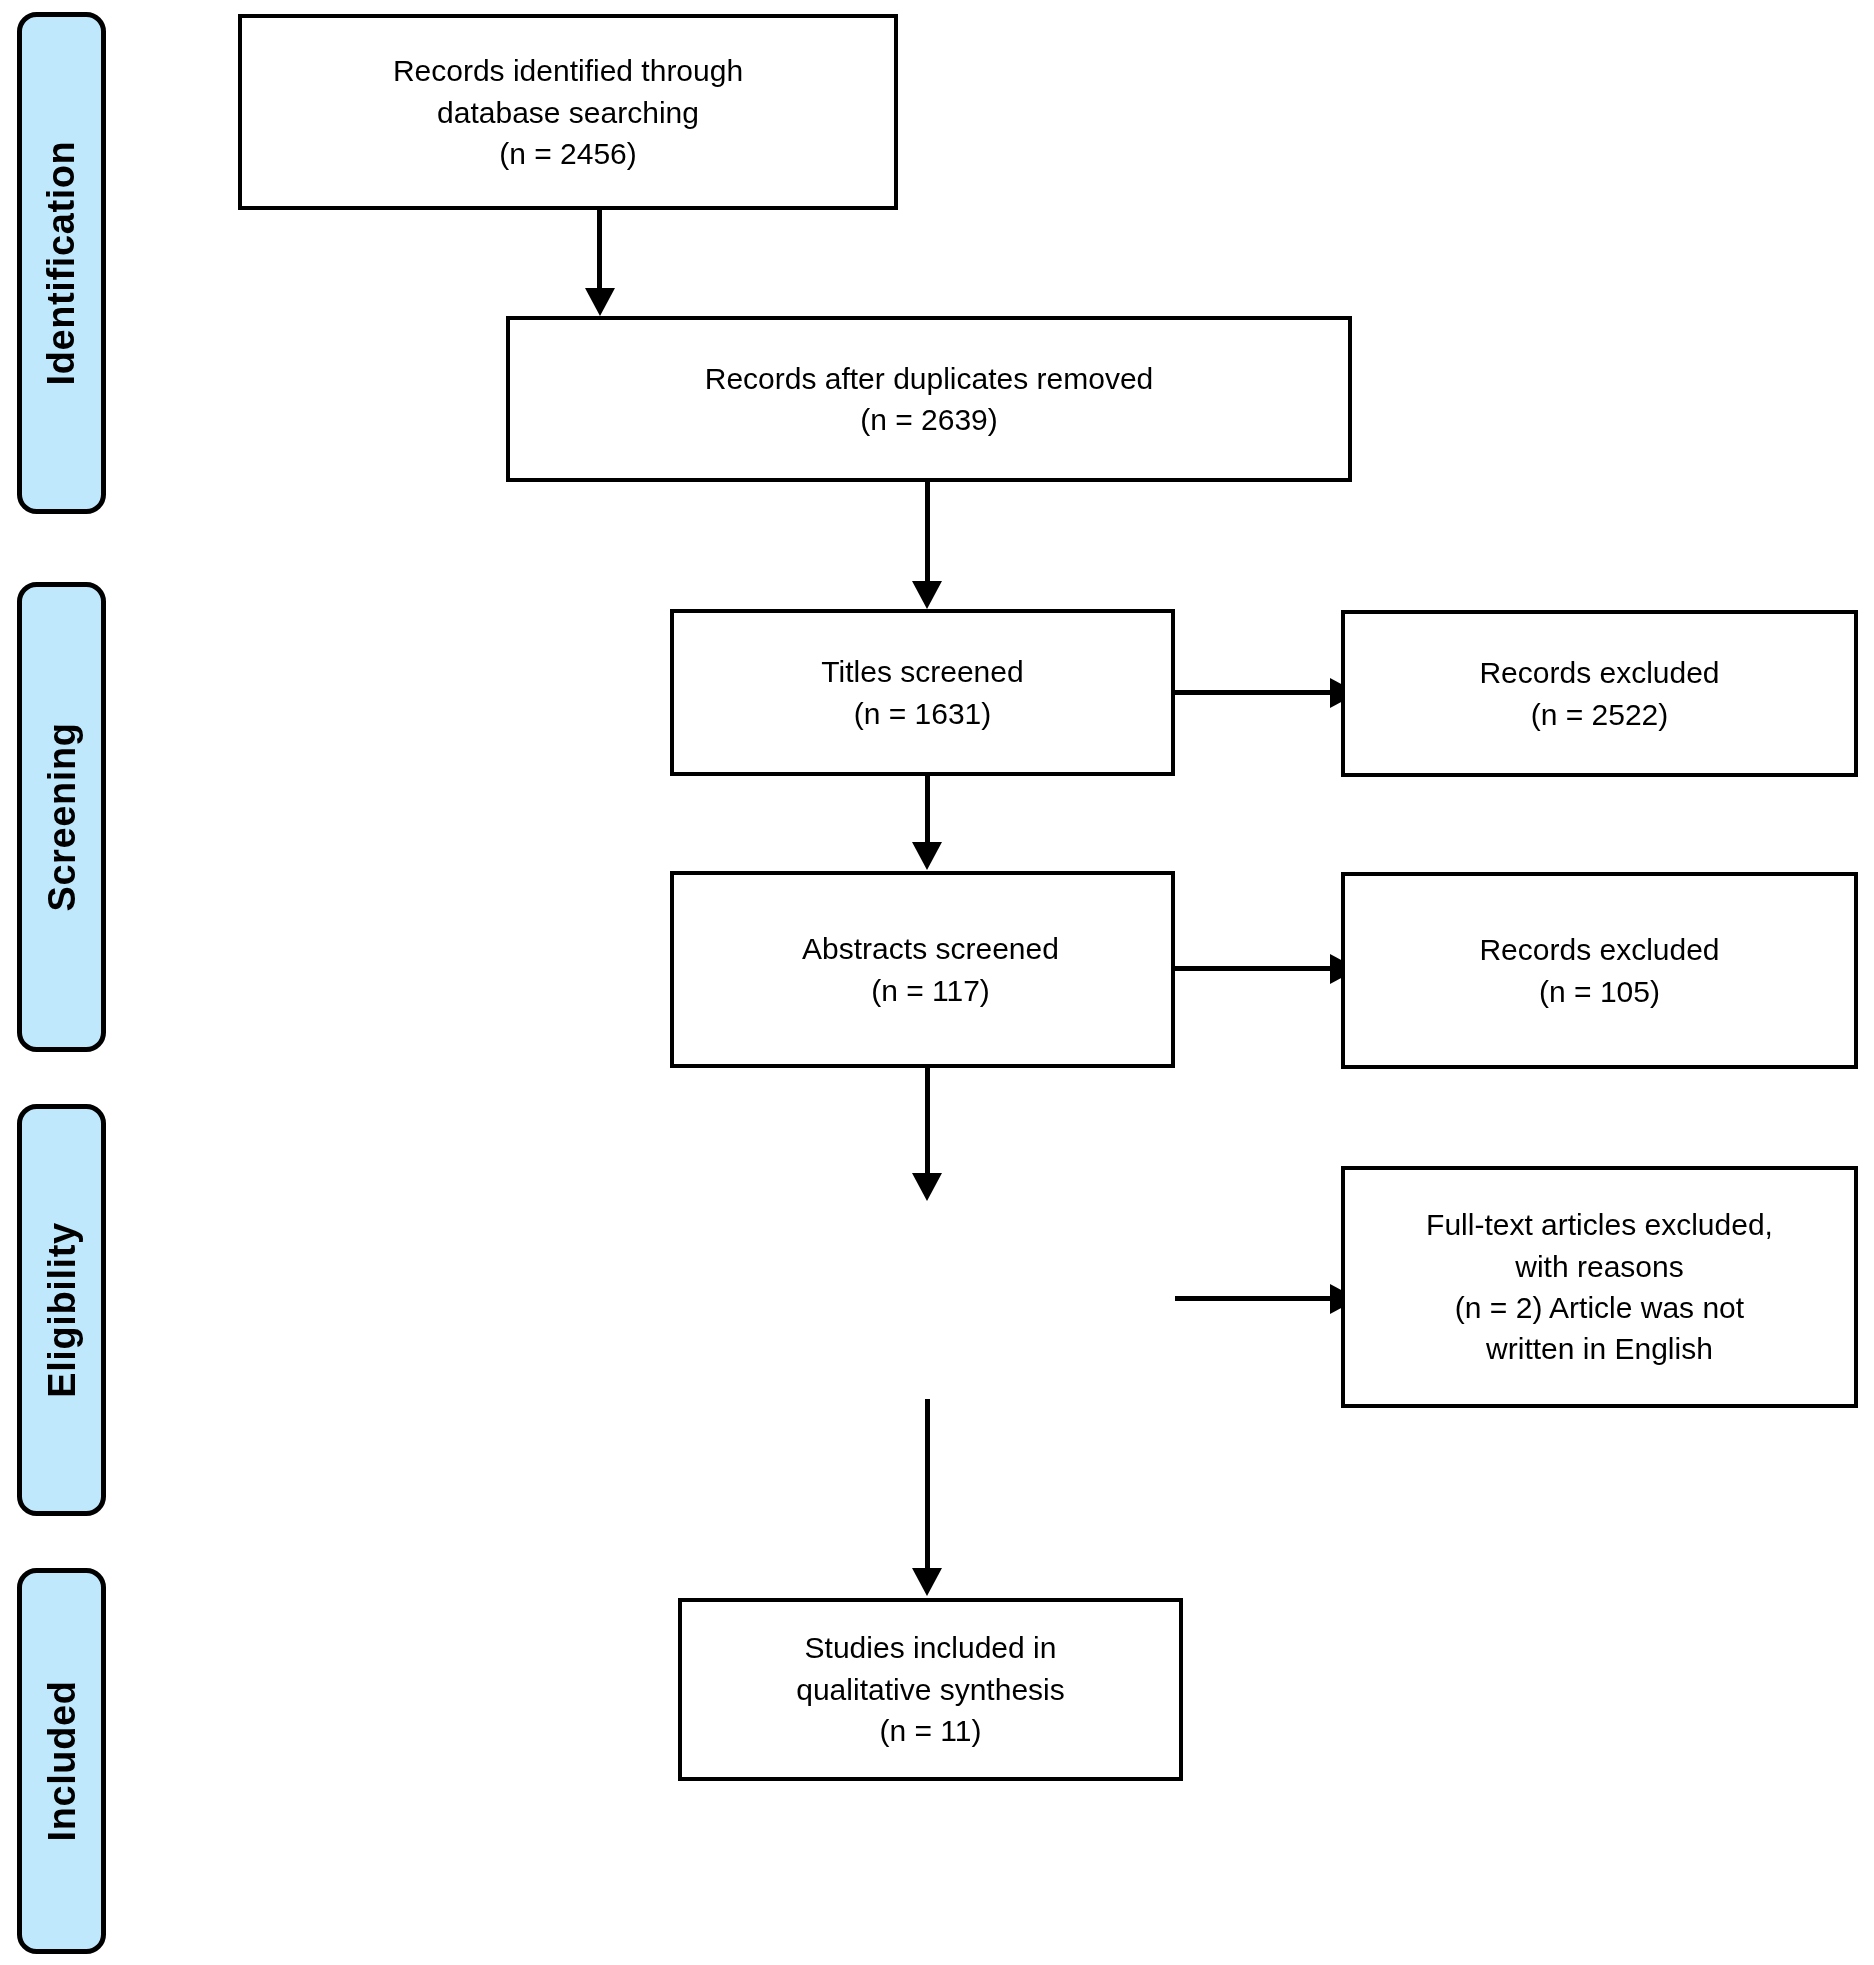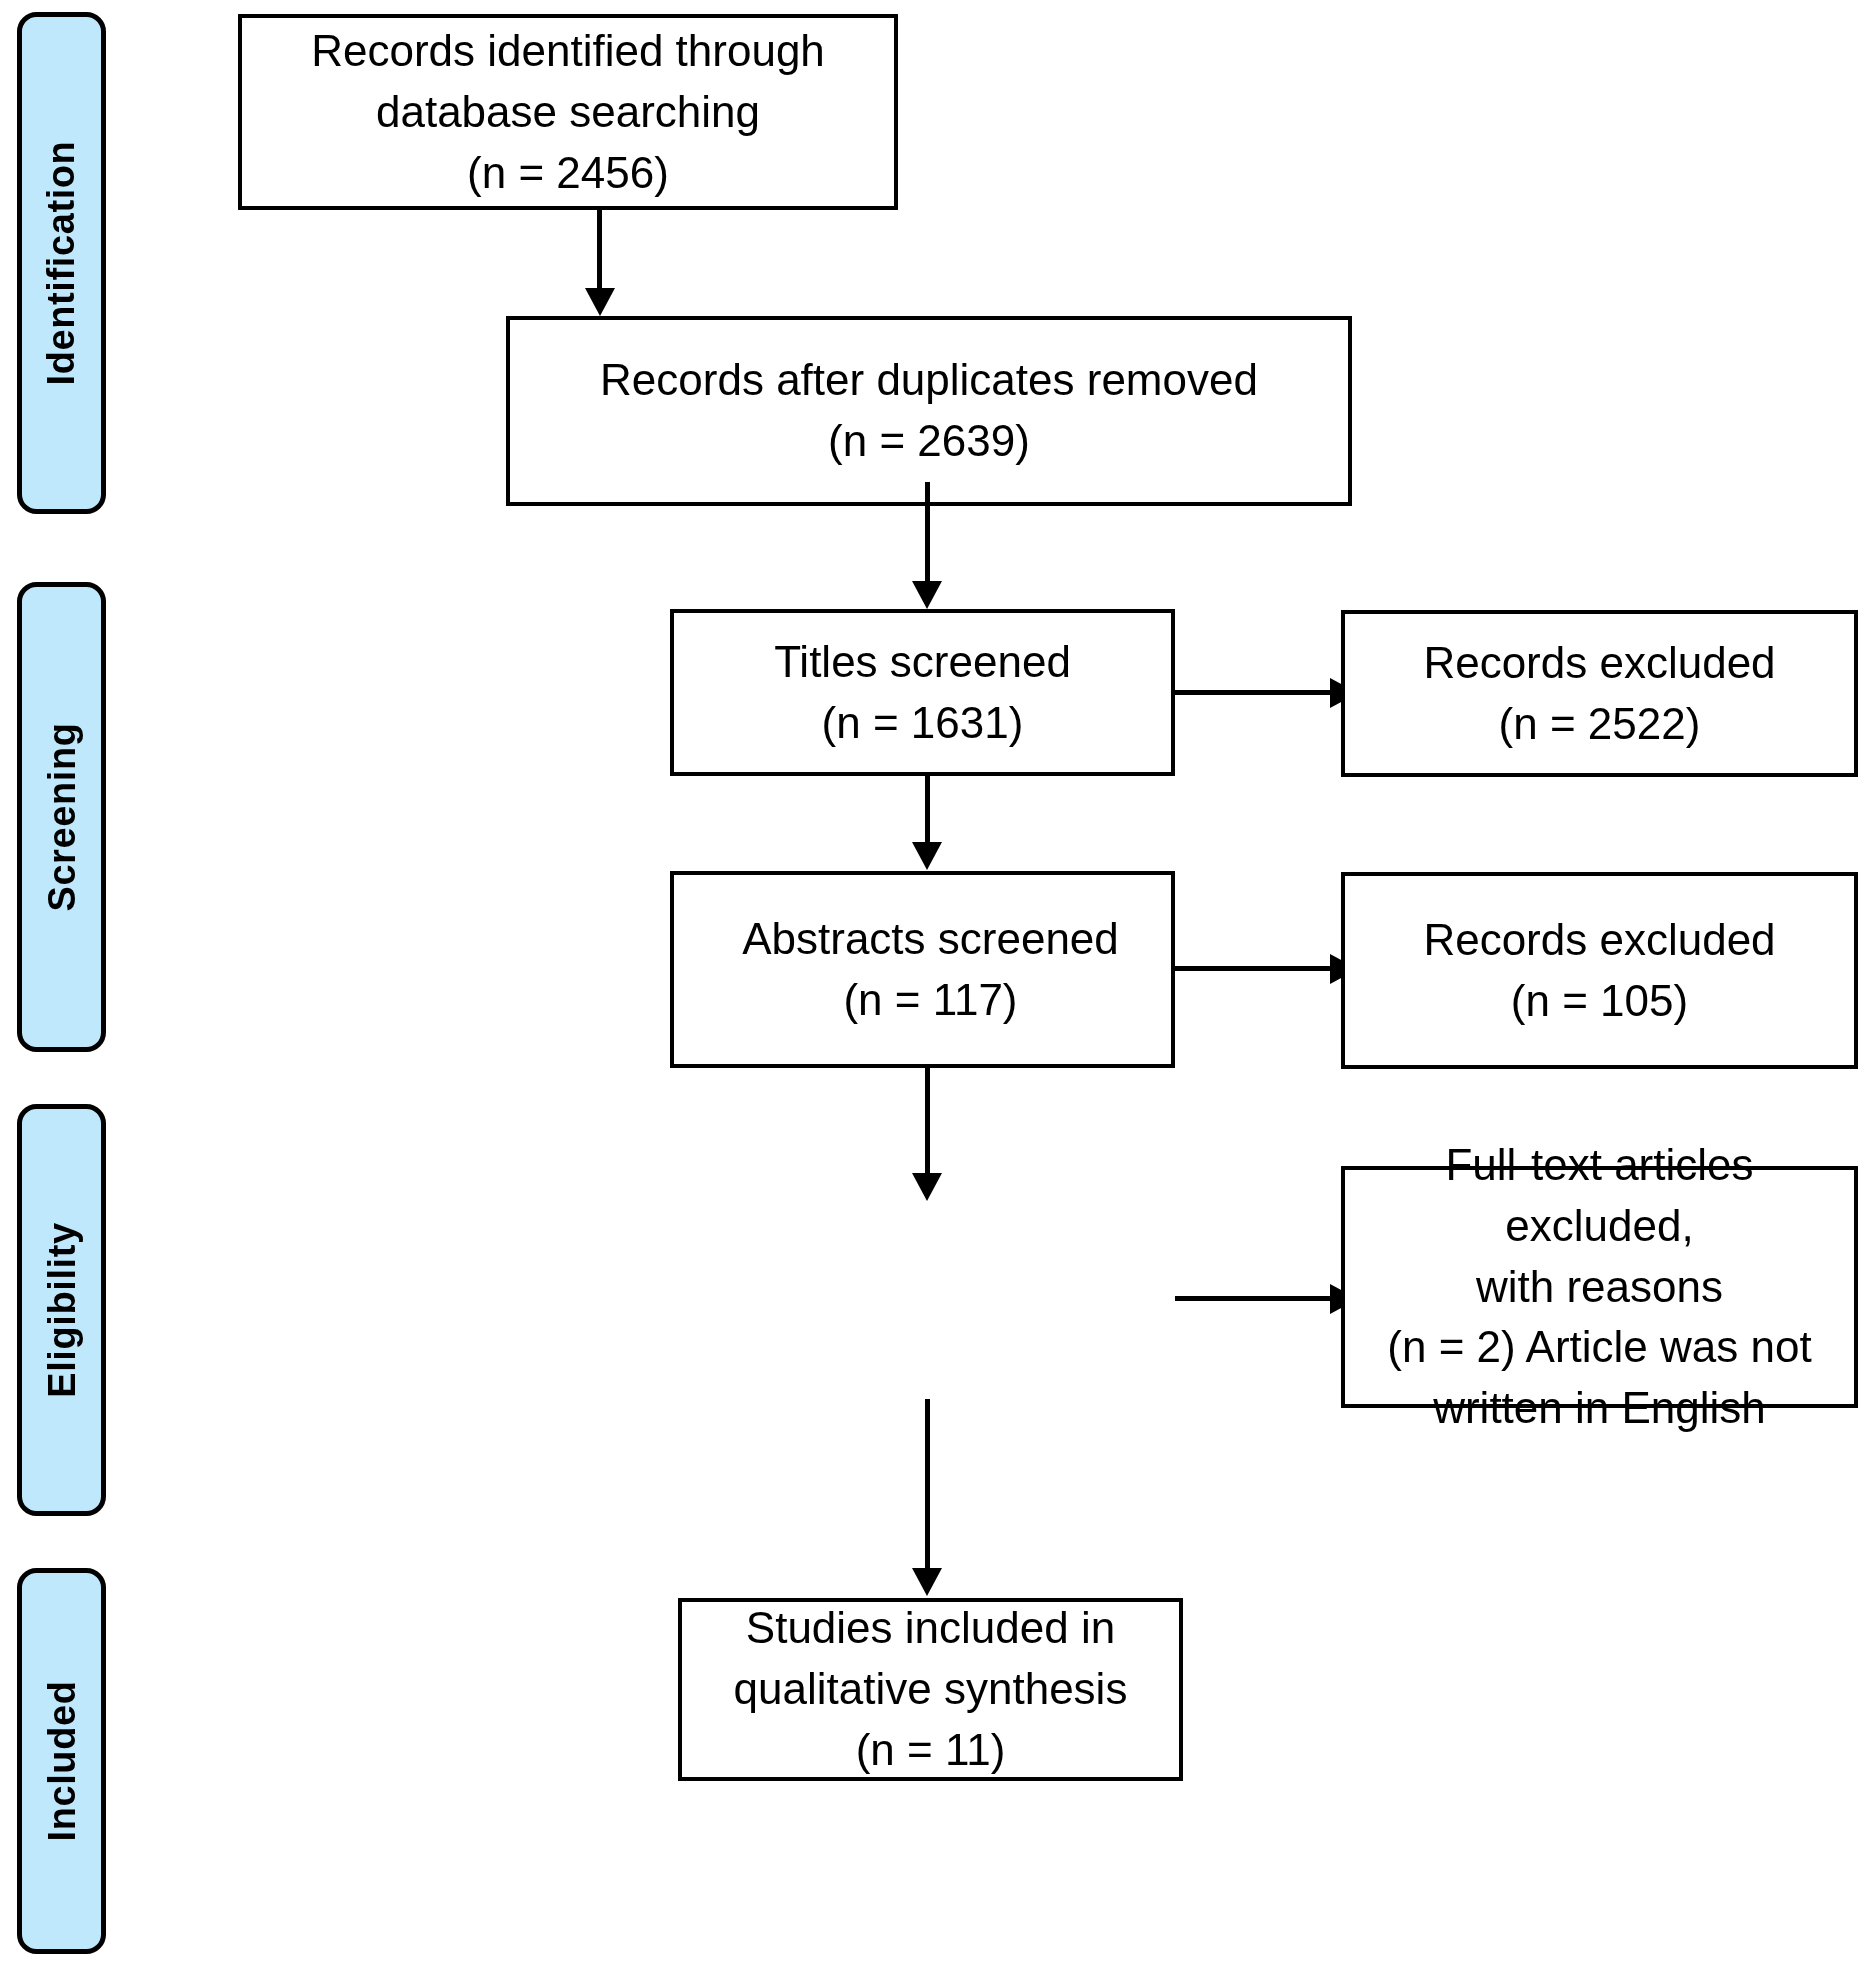--- a/index.html
+++ b/index.html
@@ -42,21 +42,21 @@
     position: absolute;
     box-sizing: border-box;
     background: #ffffff;
     border: 4px solid #000000;
     display: flex;
     align-items: center;
     justify-content: center;
     text-align: center;
   }
   .node .node-text {
-    font-size: 44px;
+    font-size: 30px;
     line-height: 1.38;
     color: #000000;
     white-space: pre-line;
     padding: 0 8px;
   }
 
   
   .vline {
     position: absolute;
     background: #000000;
@@ -107,21 +107,21 @@
 
   <div class="node" style="left:238px; top:14.4px; width:660px; height:196px;">
     <span class="node-text">Records identified through
 database searching
 (n = 2456)</span>
   </div>
 
   <div class="vline" style="left:597px; top:210px; height:84px;"></div>
   <div class="arrow-down" style="left:585px; top:288px;"></div>
 
-  <div class="node" style="left:506px; top:316px; width:846px; height:190px;">
+  <div class="node" style="left:506px; top:316px; width:846px; height:166px;">
     <span class="node-text">Records after duplicates removed
 (n =  2639)</span>
   </div>
 
   <div class="vline" style="left:925px; top:482px; height:104px;"></div>
   <div class="arrow-down" style="left:912px; top:581px;"></div>
 
   <div class="node" style="left:670px; top:609px; width:505px; height:167px;">
     <span class="node-text">Titles screened
 (n = 1631)</span>

